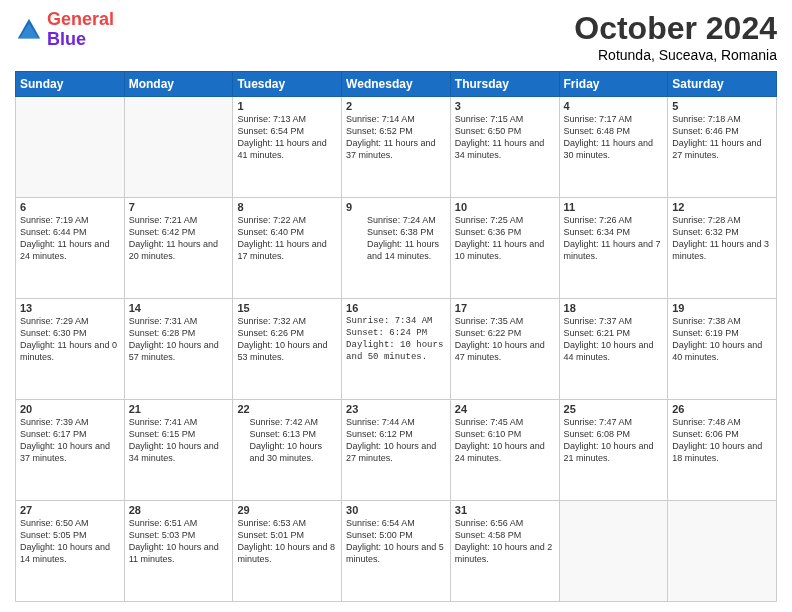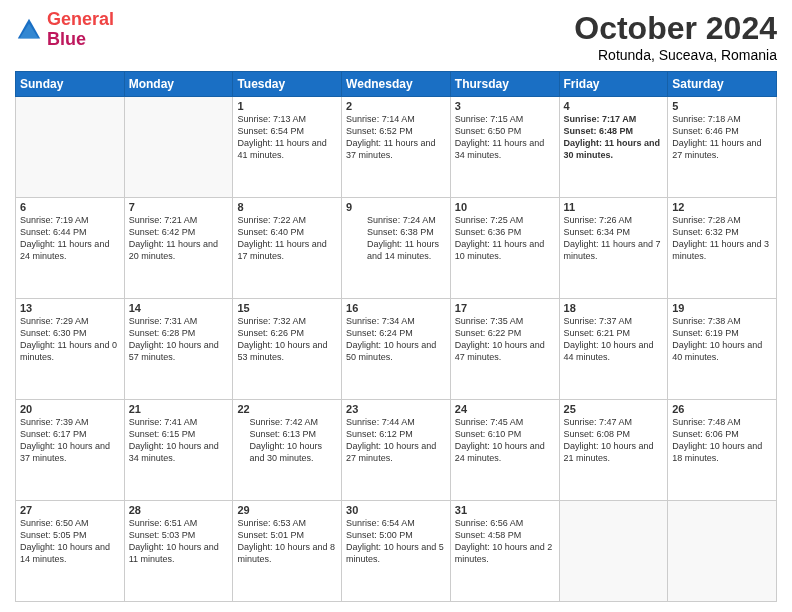--- a/index.html
+++ b/index.html
@@ -99,21 +99,21 @@
 
 <div class="page">
   <div class="header">
     <div class="logo">
       <svg class="logo-icon" viewBox="0 0 30 30">
         <polygon points="15,3 27,24 3,24" fill="#1a6fc4"></polygon>
         <polygon points="15,8 25,24 5,24" fill="#4a9fe0" opacity="0.5"></polygon>
       </svg>
       <div class="logo-text">
         <div><span>General</span></div>
-        <div><span style="color:#be185d">Blue</span></div>
+        <div><span style="color:#6d28d9">Blue</span></div>
       </div>
     </div>
     <div class="title-section">
       <div class="month-title">October 2024</div>
       <div class="subtitle">Rotunda, Suceava, Romania</div>
     </div>
   </div>
 
   <table class="calendar">
     <thead>
@@ -144,21 +144,21 @@
 Daylight: 11 hours and 37 minutes.</div>
           </td>
           <td>
             <span class="day-num">3</span>
             <div class="day-info" style="white-space: pre-line;">Sunrise: 7:15 AM
 Sunset: 6:50 PM
 Daylight: 11 hours and 34 minutes.</div>
           </td>
           <td>
             <span class="day-num">4</span>
-            <div class="day-info" style="white-space: pre-line; font-weight: bold;">Sunrise: 7:17 AM
+            <div class="day-info" style="white-space: pre-line;">Sunrise: 7:17 AM
 Sunset: 6:48 PM
 Daylight: 11 hours and 30 minutes.</div>
           </td>
           <td>
             <span class="day-num">5</span>
             <div class="day-info" style="white-space: pre-line;">Sunrise: 7:18 AM
 Sunset: 6:46 PM
 Daylight: 11 hours and 27 minutes.</div>
           </td>
         </tr>
@@ -220,21 +220,21 @@
 Daylight: 10 hours and 57 minutes.</div>
           </td>
           <td>
             <span class="day-num">15</span>
             <div class="day-info" style="white-space: pre-line;">Sunrise: 7:32 AM
 Sunset: 6:26 PM
 Daylight: 10 hours and 53 minutes.</div>
           </td>
           <td>
             <span class="day-num">16</span>
-            <div class="day-info" style="white-space: pre-line;">Sunrise: 7:34 AM
+            <div class="day-info" style="white-space: pre-line; font-family: Liberation Mono, monospace;">Sunrise: 7:34 AM
 Sunset: 6:24 PM
 Daylight: 10 hours and 50 minutes.</div>
           </td>
           <td>
             <span class="day-num">17</span>
             <div class="day-info" style="white-space: pre-line;">Sunrise: 7:35 AM
 Sunset: 6:22 PM
 Daylight: 10 hours and 47 minutes.</div>
           </td>
           <td>

